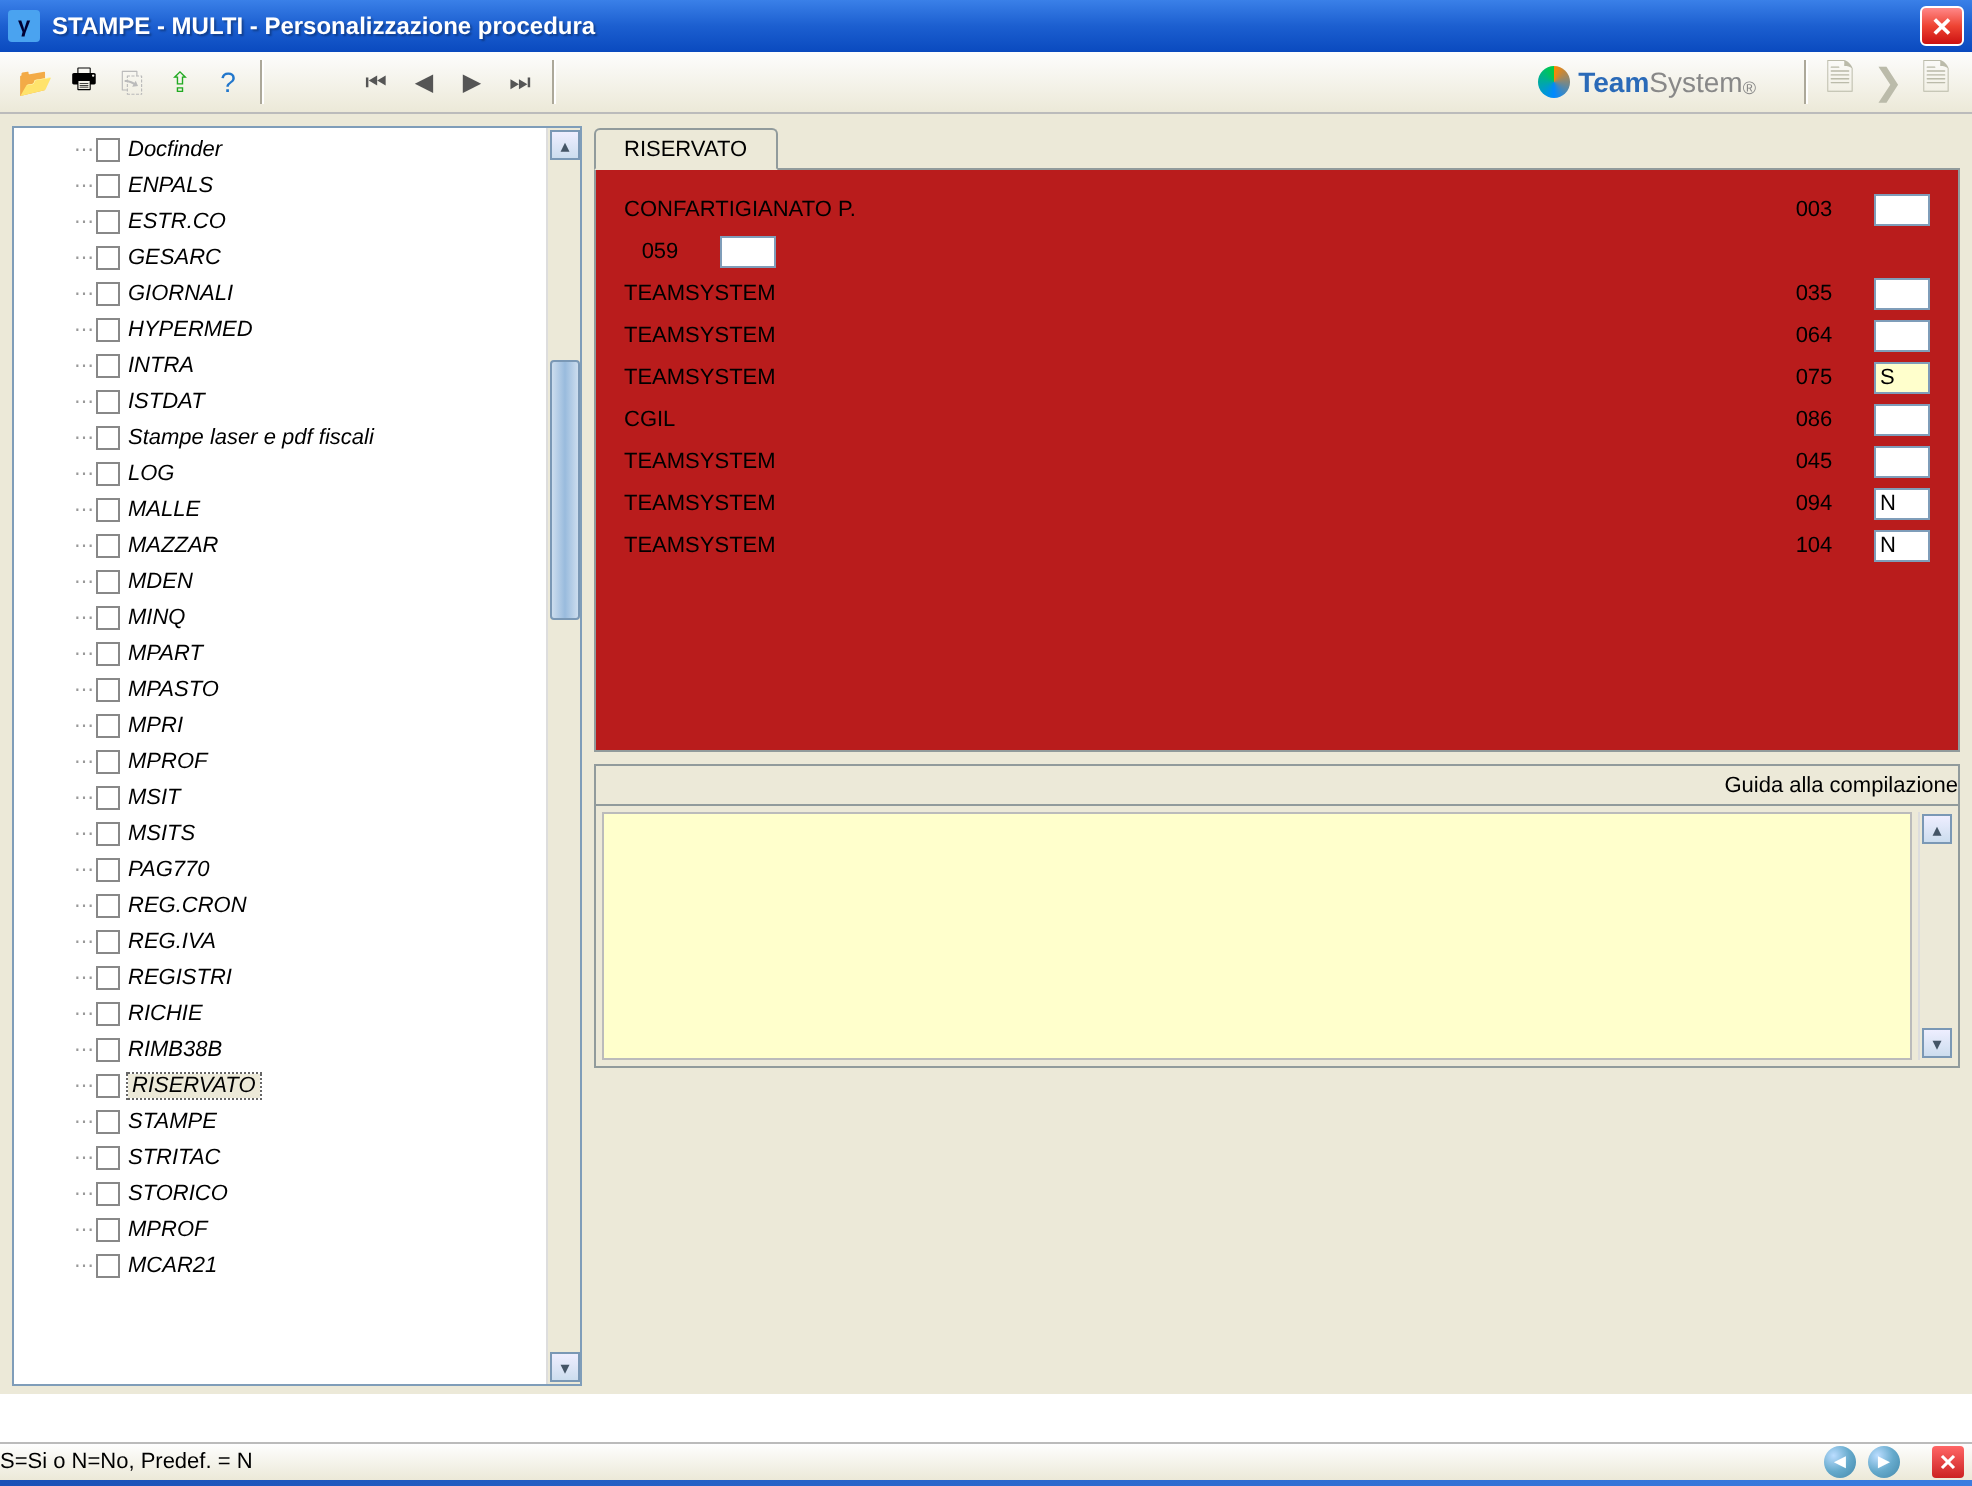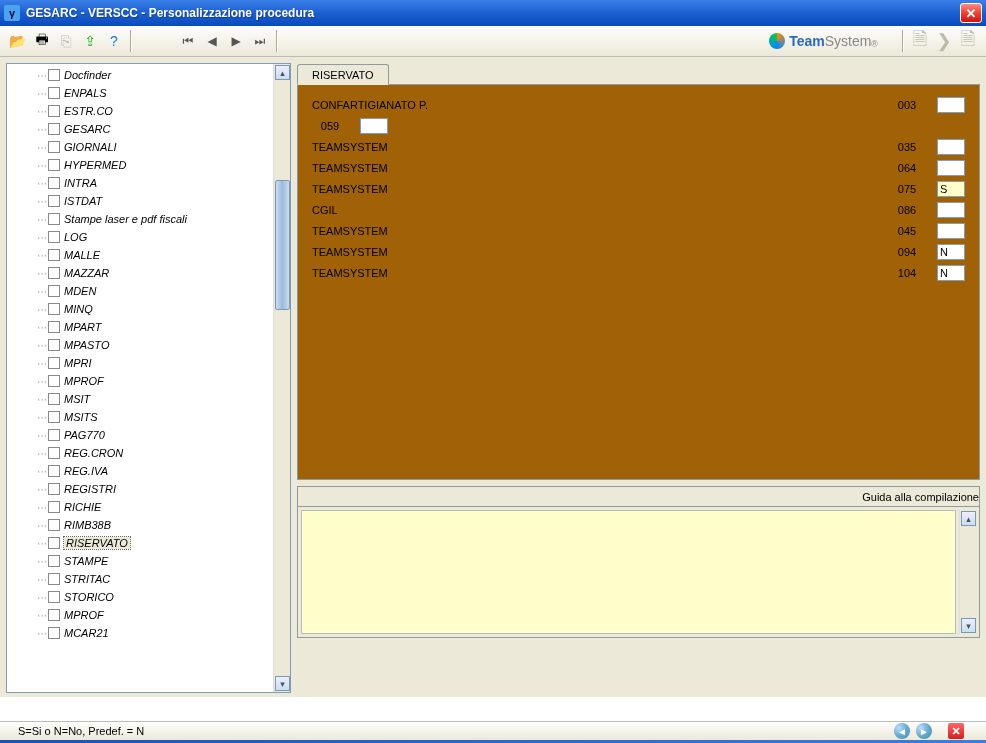--- a/index.html
+++ b/index.html
@@ -36,45 +36,45 @@
 .tree-dots { color:#999; letter-spacing:-1px; font-size:10px; margin-right:2px; }
 .tree-chk { width:12px; height:12px; border:1px solid #888; background:#fff; margin-right:4px; flex-shrink:0; }
 .tree-label { white-space:nowrap; color:#000;font-style:italic; }
 .tree-item.selected .tree-label { background:#ece9d8; outline:1px dotted #666; padding:0 2px; }
 
 .right-panel { flex:1; display:flex; flex-direction:column; gap:6px; }
 .tab-strip { height:22px; display:flex; align-items:flex-end; }
 .tab { height:21px; padding:0 14px; background:#ece9d8; border:1px solid #919b9c; border-bottom:1px solid #ece9d8; border-radius:3px 3px 0 0; display:flex; align-items:center; font-size:11px; position:relative; z-index:2; }
 .tab-line { flex:1; border-bottom:1px solid #919b9c; height:21px; margin-left:-1px; }
 
-.data-panel { border:1px solid #919b9c; border-top:none; background:#a16207; padding:10px 14px; height:396px; margin-top:-1px; }
+.data-panel { border:1px solid #919b9c; border-top:none; background:#b91c1c; padding:10px 14px; height:292px; margin-top:-1px; }
 .data-row { display:flex; align-items:center; height:21px; }
 .data-label { flex:1; }
 .data-code { width:36px; text-align:center; margin-right:12px; }
 .data-input { width:28px; height:16px; background:#fff; border:1px solid #7f9db9; padding:0 2px; font-size:11px; }
 .data-input.active { background:#ffffcc; }
 
 .guide-box { border:1px solid #919b9c; background:#ece9d8; }
 .guide-title { text-align:right; padding:4px 0 3px 0; border-bottom:1px solid #919b9c; }
 .guide-body { height:130px; display:flex; }
 .guide-text { flex:1; background:#ffffcc; border:1px solid #bbb; margin:3px; }
 .guide-scroll { width:17px; background:#ece9d8; border-left:1px solid #ddd; position:relative; margin:3px 3px 3px 0; }
 
-.status-bar { height:19px; background:linear-gradient(to bottom,#fefefe,#ece9d8); border-top:1px solid #bbb; display:flex; align-items:center; padding:0 18px; font-size:11px;justify-content:space-between; }
+.status-bar { height:19px; background:linear-gradient(to bottom,#fefefe,#ece9d8); border-top:1px solid #bbb; display:flex; align-items:center; padding:0 0; font-size:11px;justify-content:space-between; }
 .status-right { display:flex; align-items:center; gap:6px; padding-right:4px; }
 .nav-circle { width:16px; height:16px; border-radius:50%; background:radial-gradient(circle at 30% 30%,#bdf,#6ac,#48a); display:flex; align-items:center; justify-content:center; color:#fff; font-size:10px; font-weight:bold; cursor:pointer; }
 .exit-btn { width:16px; height:16px; background:linear-gradient(to bottom,#f66,#c22); border-radius:2px; display:flex; align-items:center; justify-content:center; color:#fff; font-size:11px; font-weight:bold; cursor:pointer; margin-left:10px; }
 .taskbar { height:4px; background:linear-gradient(to right,#1951b7,#3b7de0); }
 </style>
 </head>
 <body>
 
 <div class="titlebar">
   <span class="app-icon">γ</span>
-  <span class="title">GESARC  - VERSCC -  Personalizzazione procedura</span>
+  <span class="title">STAMPE  - MULTI -  Personalizzazione procedura</span>
   <span class="close-btn">✕</span>
 </div>
 
 <div class="toolbar">
   <span class="tb-btn">📂</span>
   <span class="tb-btn">🖶</span>
   <span class="tb-btn" style="color:#bbb;">⎘</span>
   <span class="tb-btn" style="color:#2a2;">⇪</span>
   <span class="tb-btn" style="color:#27c;">?</span>
   <span class="tb-sep"></span>

